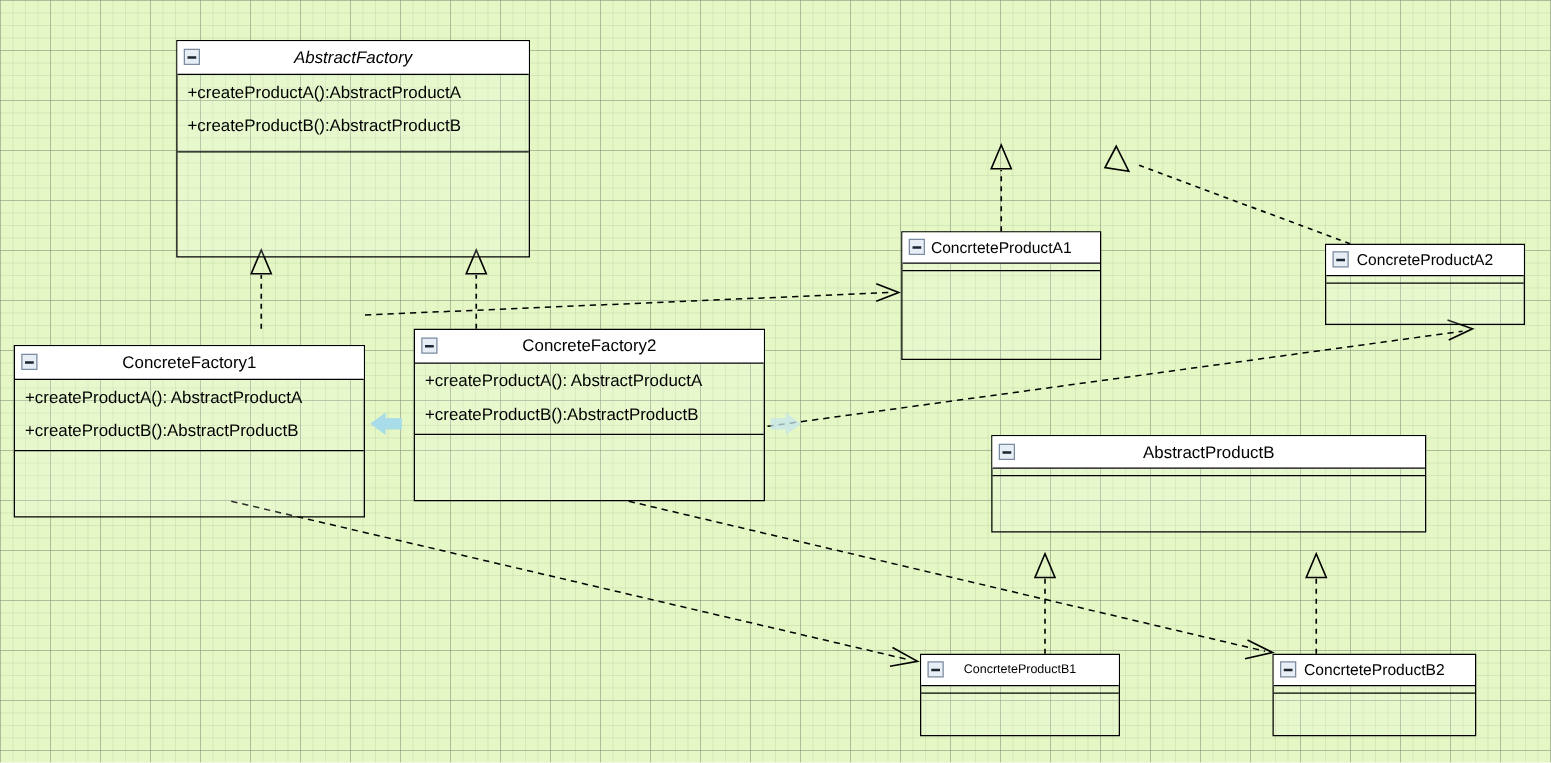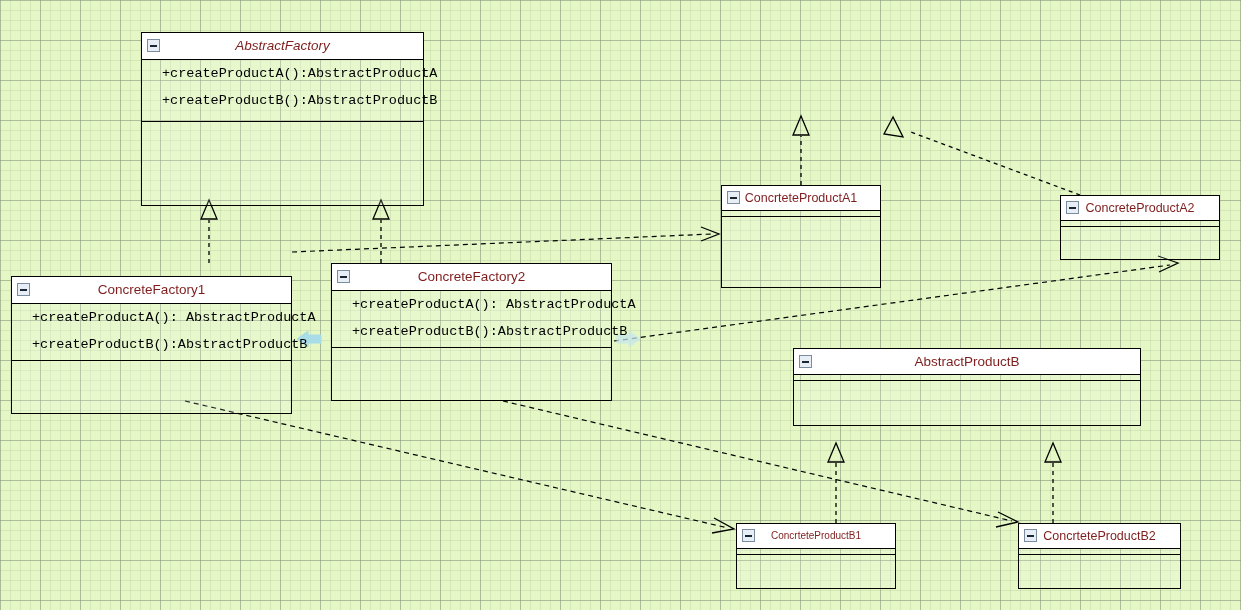--- a/index.html
+++ b/index.html
@@ -37,21 +37,21 @@
     background: rgba(255,255,255,0.16);
   }
   .uml-title {
     position: relative;
     background: #ffffff;
     border-bottom: 1.4px solid #000000;
     height: 26px;
     line-height: 26px;
     text-align: center;
     font-size: 13.5px;
-    color: #7f1d1d;
+    color: #000000;
     white-space: nowrap;
     overflow: hidden;
   }
   .uml-title.abstract { font-style: italic; }
   .collapse-icon {
     position: absolute;
     left: 5px;
     top: 6px;
     width: 13px;
     height: 13px;
@@ -73,24 +73,23 @@
     box-sizing: border-box;
     padding: 0;
   }
   .uml-ops {
     box-sizing: border-box;
     padding: 0;
   }
   .member {
     font-size: 13.5px;
     color: #000000;
-    padding: 4px 4px 4px 20px;
+    padding: 4px 4px 4px 8px;
     white-space: nowrap;
     line-height: 19px;
-    font-family: Liberation Mono, monospace;
   }
   .empty-compartment { width: 100%; }
 </style>
 </head>
 <body>
 
 <div id="canvas">
 
   <svg id="edges" viewBox="0 0 1241 610" width="1241" height="610">
 

